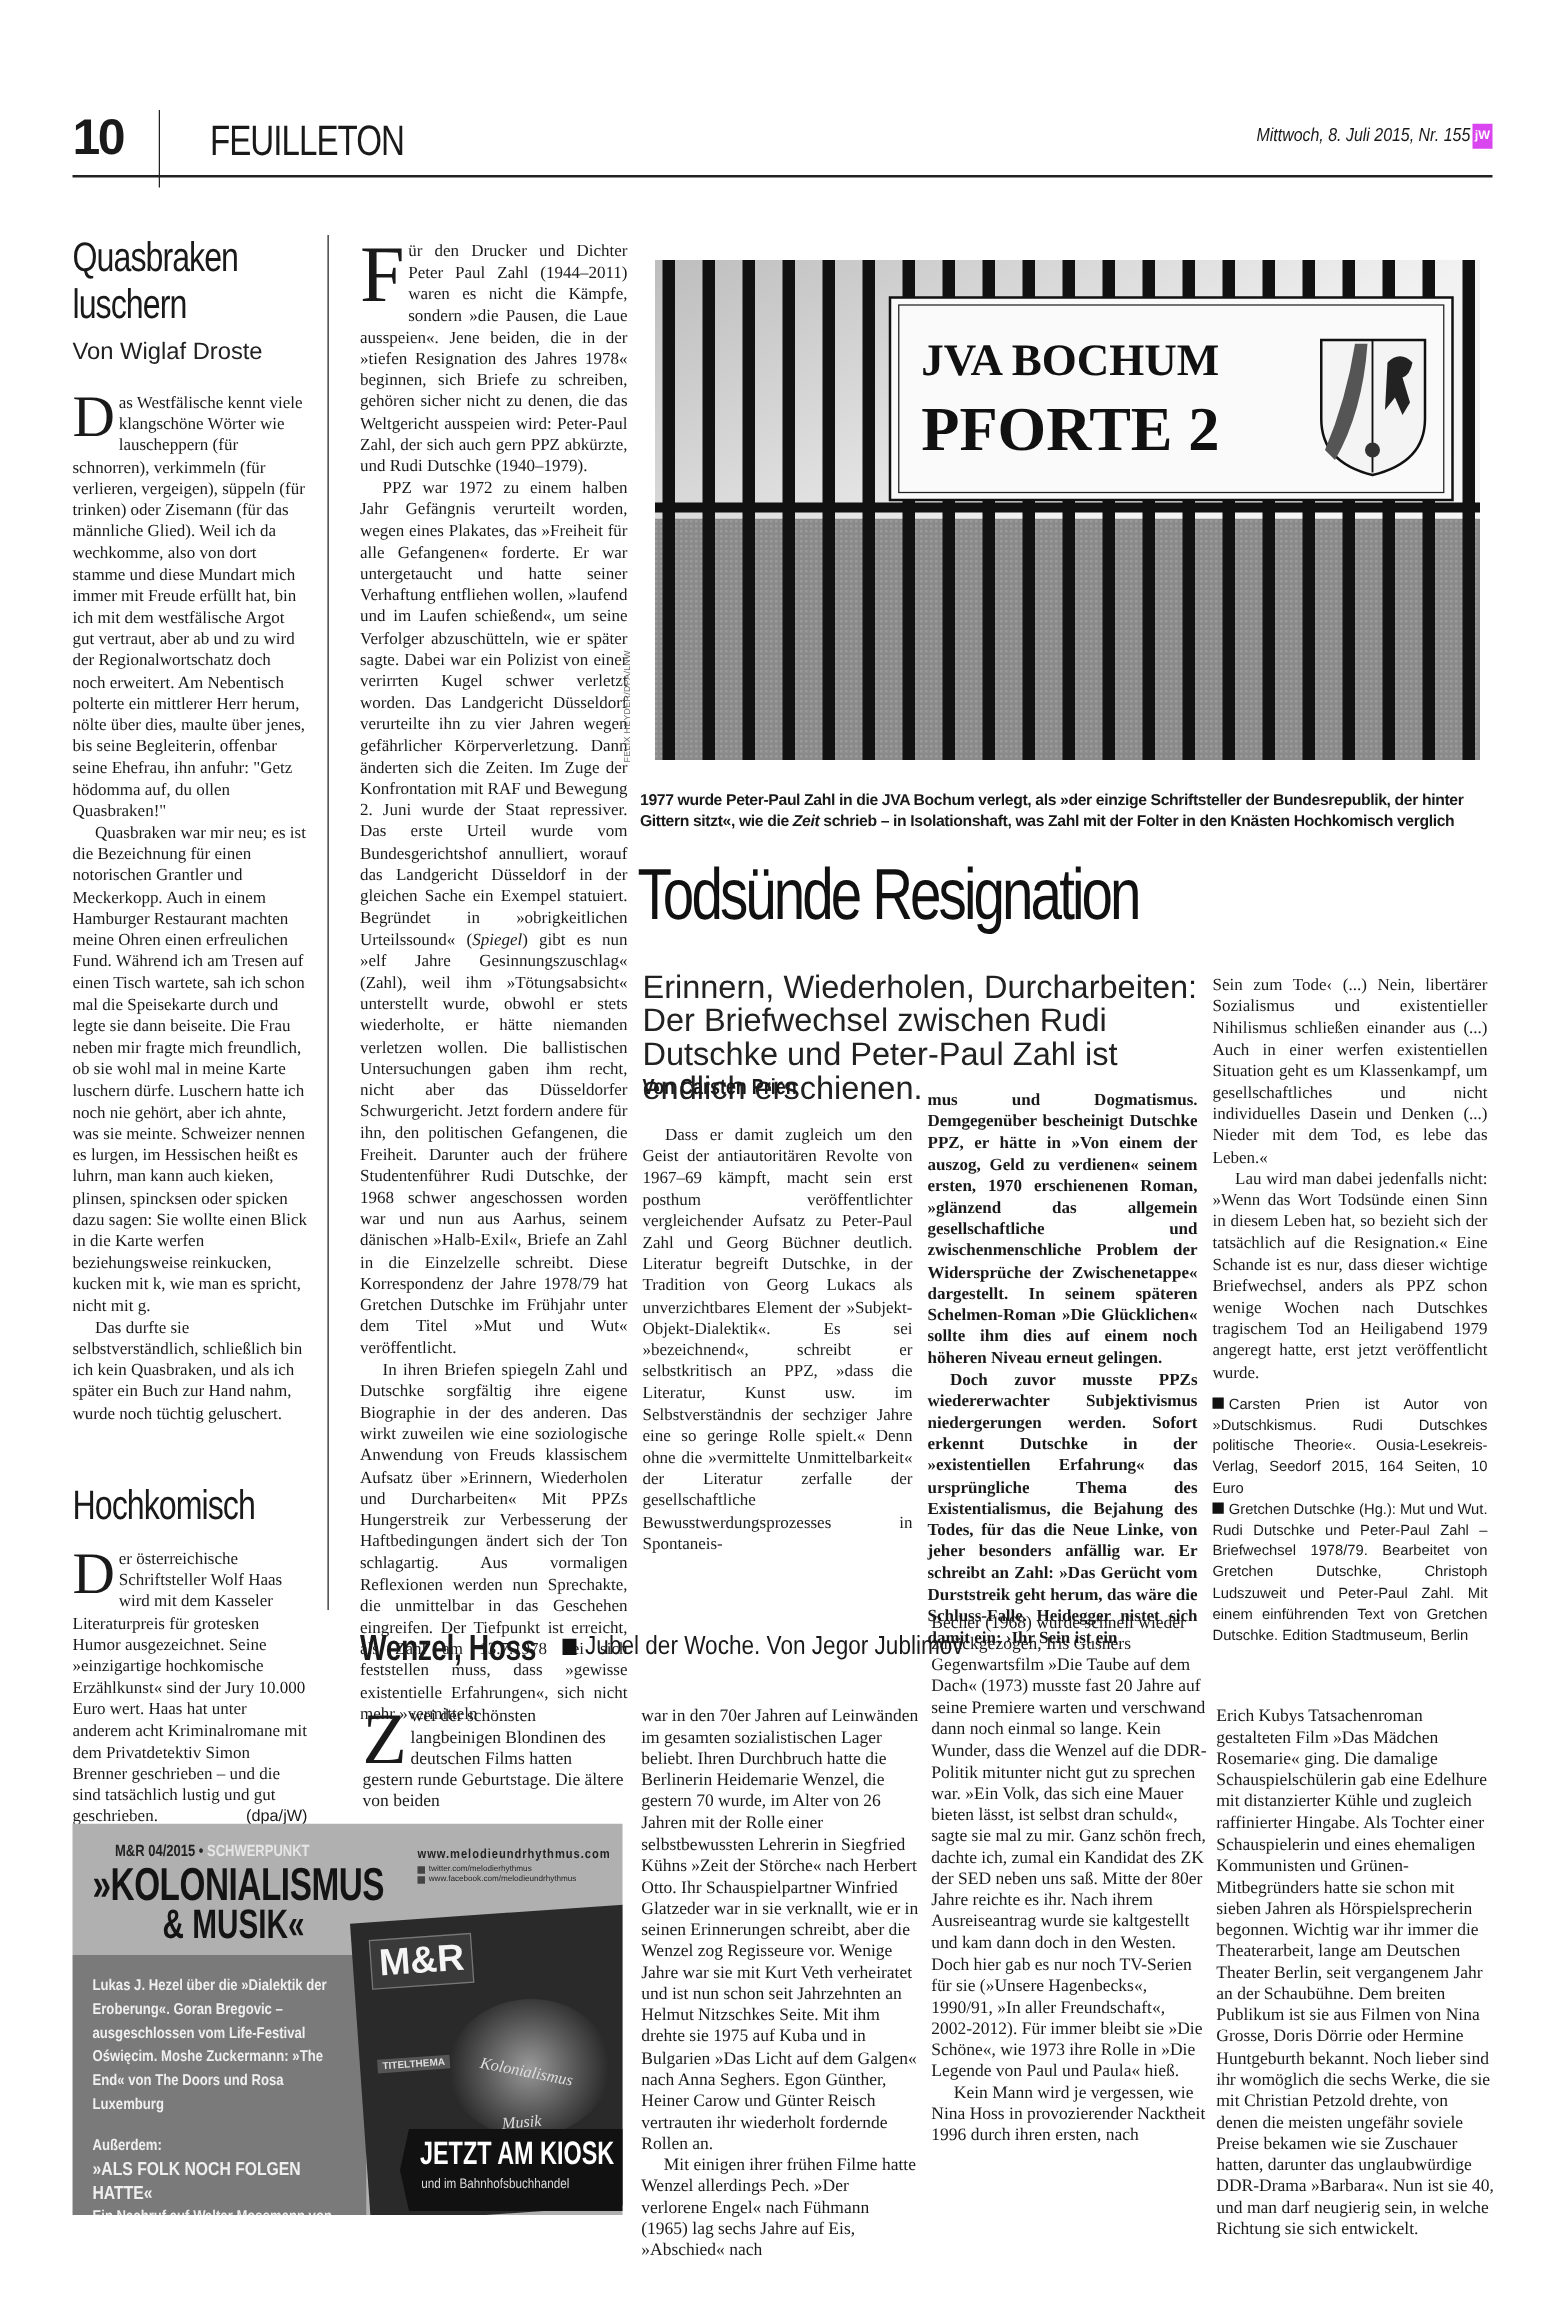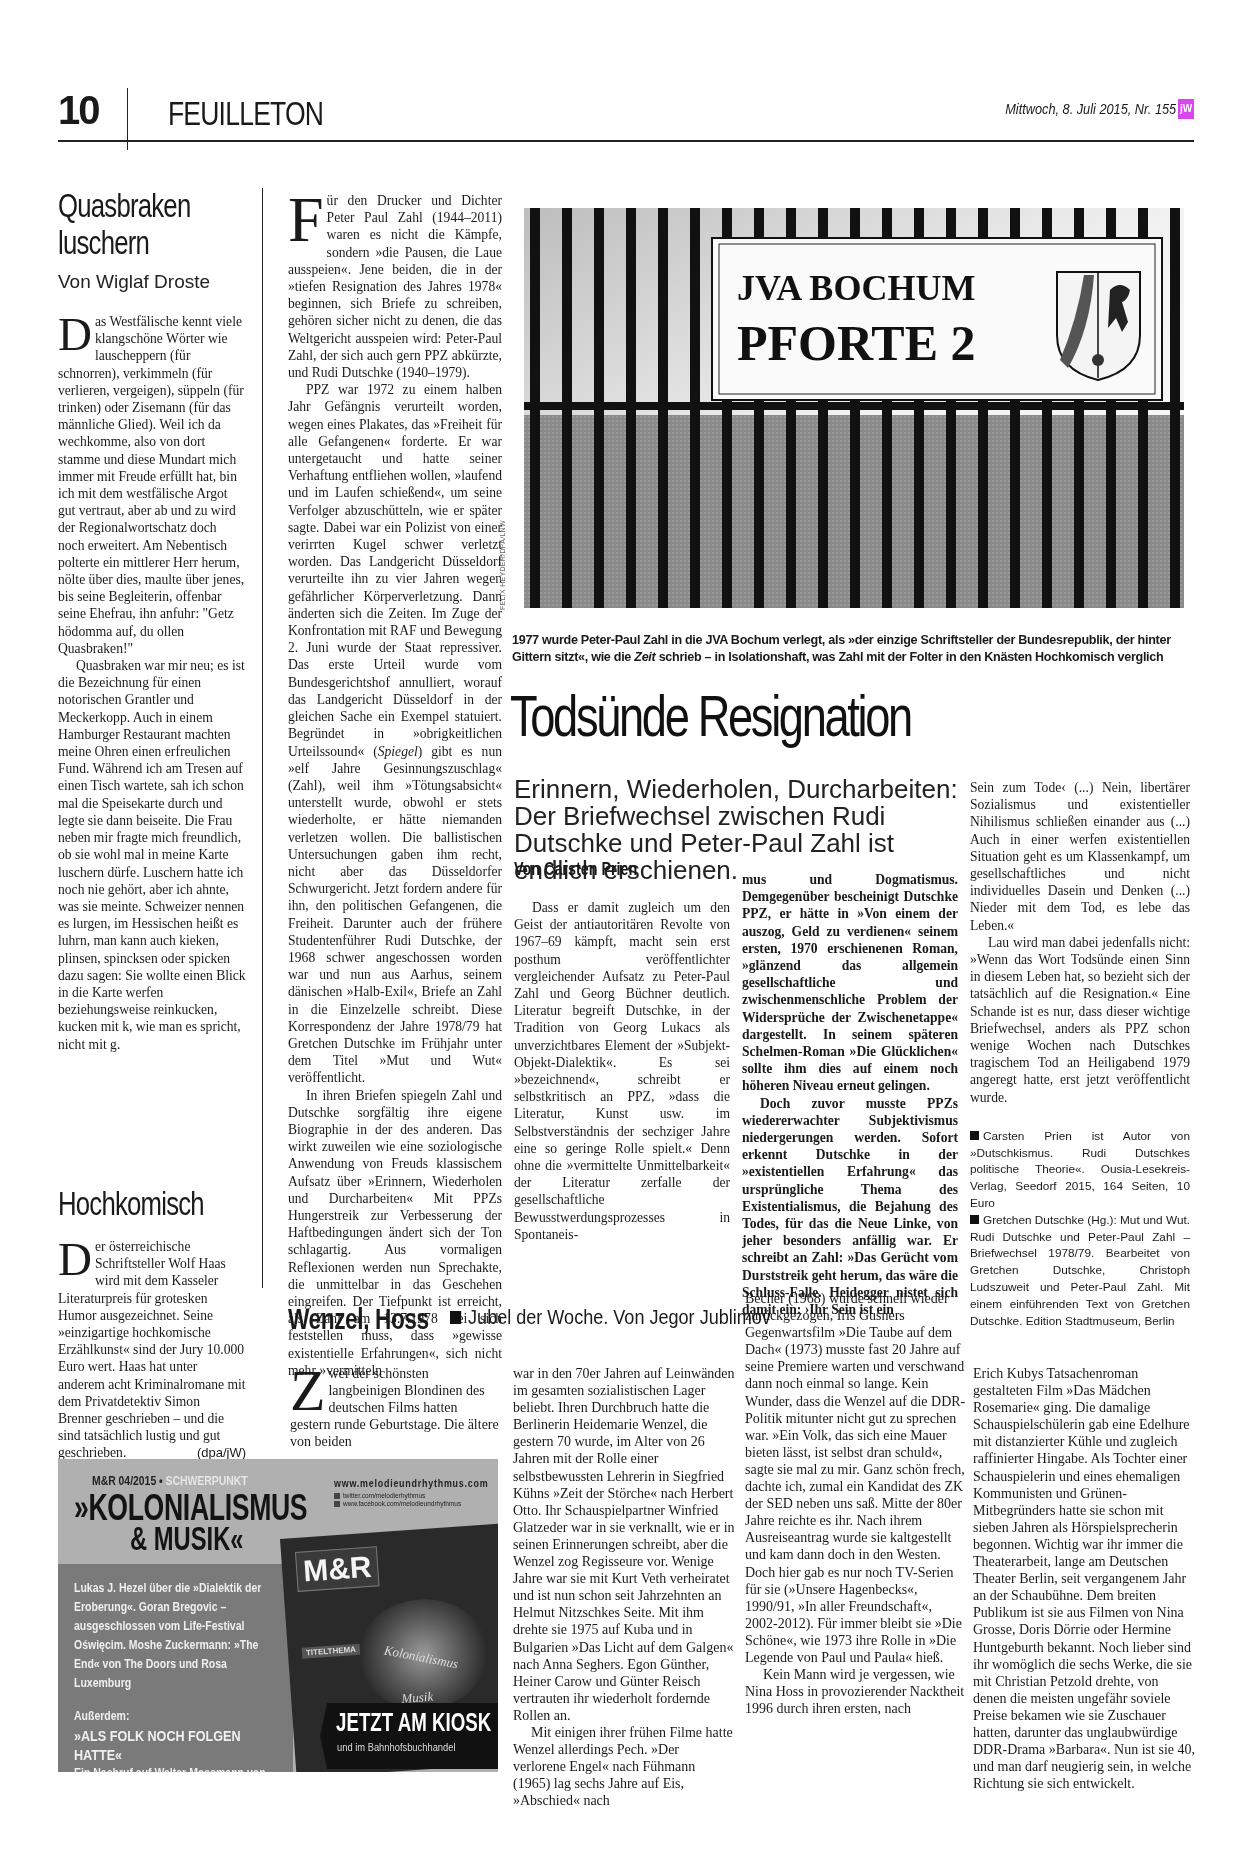--- a/index.html
+++ b/index.html
@@ -41,21 +41,21 @@
   #photo-credit { left: 499px; top: 610px; font-size: 7px; color: #666; transform: rotate(-90deg); transform-origin: left top; white-space: nowrap; letter-spacing: 0.3px; }
   #caption { left: 512px; top: 632px; width: 680px; font-size: 12.6px; line-height: 17px; font-weight: bold; letter-spacing: -0.3px; }
 
   #main-title { left: 510px; top: 682px; font-size: 58px; font-weight: normal; letter-spacing: -3px; transform: scaleX(0.78); transform-origin: left top; white-space: nowrap; color: #111; font-family: "Liberation Sans", sans-serif; }
   #subtitle { left: 514px; top: 776px; width: 450px; font-size: 26px; line-height: 27px; color: #222; }
   #main-byline { left: 514px; top: 859px; font-size: 17.5px; font-weight: bold; transform: scaleX(0.82); transform-origin: left top; white-space: nowrap; }
 
   #main-col3 { left: 514px; top: 899px; width: 216px; }
   #main-col4 { left: 742px; top: 871px; width: 216px; font-weight: bold; }
   #main-col5 { left: 970px; top: 779px; width: 220px; }
-  #infobox { margin-top: 22px; font-family: "Liberation Sans", sans-serif; font-size: 11.8px; line-height: 16.8px; color: #1a1a1a; }
+  #infobox { margin-top: 9px; font-family: "Liberation Sans", sans-serif; font-size: 11.8px; line-height: 16.8px; color: #1a1a1a; }
   .sq { display: inline-block; width: 9px; height: 9px; background: #111; margin-right: 4px; vertical-align: 0px; }
 
   
   #wh-title { left: 288px; top: 1303px; font-size: 29px; font-weight: bold; transform: scaleX(0.78); transform-origin: left top; white-space: nowrap; letter-spacing: -0.5px; }
   #wh-sub { left: 450px; top: 1305px; display:flex; align-items:center; font-size: 21px; transform: scaleX(0.86); transform-origin: left top; white-space: nowrap; }
   #wh-sub .sq { width: 13px; height: 13px; margin-right: 8px; }
   #wh-col1 { left: 290px; top: 1365px; width: 210px; }
   #wh-col2 { left: 513px; top: 1365px; width: 222px; }
   #wh-col3 { left: 745px; top: 1290px; width: 222px; }
   #wh-col4 { left: 973px; top: 1365px; width: 222px; }
@@ -98,20 +98,21 @@
 <div class="abs" id="head-rule"></div>
 
 <div class="abs sans kicker-title" id="q-title">
   <div>Quasbraken</div>
   <div>luschern</div>
 </div>
 <div class="abs sans" id="q-author">Von Wiglaf Droste</div>
 <div class="abs serif body-text" id="q-body">
   <p><span class="dropcap">D</span><span>as Westfälische kennt viele klangschöne Wörter wie lauscheppern (für schnorren), verkimmeln (für verlieren, vergeigen), süppeln (für trinken) oder Zisemann (für das männliche Glied). Weil ich da wechkomme, also von dort stamme und diese Mundart mich immer mit Freude erfüllt hat, bin ich mit dem westfälische Argot gut vertraut, aber ab und zu wird der Regionalwortschatz doch noch erweitert. Am Nebentisch polterte ein mittlerer Herr herum, nölte über dies, maulte über jenes, bis seine Begleiterin, offenbar seine Ehefrau, ihn anfuhr: "Getz hödomma auf, du ollen Quasbraken!"</span></p>
   <p class="indent">Quasbraken war mir neu; es ist die Bezeichnung für einen notorischen Grantler und Meckerkopp. Auch in einem Hamburger Restaurant machten meine Ohren einen erfreulichen Fund. Während ich am Tresen auf einen Tisch wartete, sah ich schon mal die Speisekarte durch und legte sie dann beiseite. Die Frau neben mir fragte mich freundlich, ob sie wohl mal in meine Karte luschern dürfe. Luschern hatte ich noch nie gehört, aber ich ahnte, was sie meinte. Schweizer nennen es lurgen, im Hessischen heißt es luhrn, man kann auch kieken, plinsen, spincksen oder spicken dazu sagen: Sie wollte einen Blick in die Karte werfen beziehungsweise reinkucken, kucken mit k, wie man es spricht, nicht mit g.</p>
+  <p class="indent">Das durfte sie selbstverständlich, schließlich bin ich kein Quasbraken, und als ich später ein Buch zur Hand nahm, wurde noch tüchtig geluschert.</p>
 </div>
 
 <div class="abs sans kicker-title" id="h-title">Hochkomisch</div>
 <div class="abs serif body-text" id="h-body">
   <p><span class="dropcap">D</span><span>er österreichische Schriftsteller Wolf Haas wird mit dem Kasseler Literaturpreis für grotesken Humor ausgezeichnet. Seine »einzigartige hochkomische Erzählkunst« sind der Jury 10.000 Euro wert. Haas hat unter anderem acht Kriminalromane mit dem Privatdetektiv Simon Brenner geschrieben – und die sind tatsächlich lustig und gut geschrieben.</span> <span id="h-source">(dpa/jW)</span></p>
 </div>
 
 <div class="abs" id="col-rule"></div>
 
 <div class="abs serif body-text body-just" id="zahl-body">

